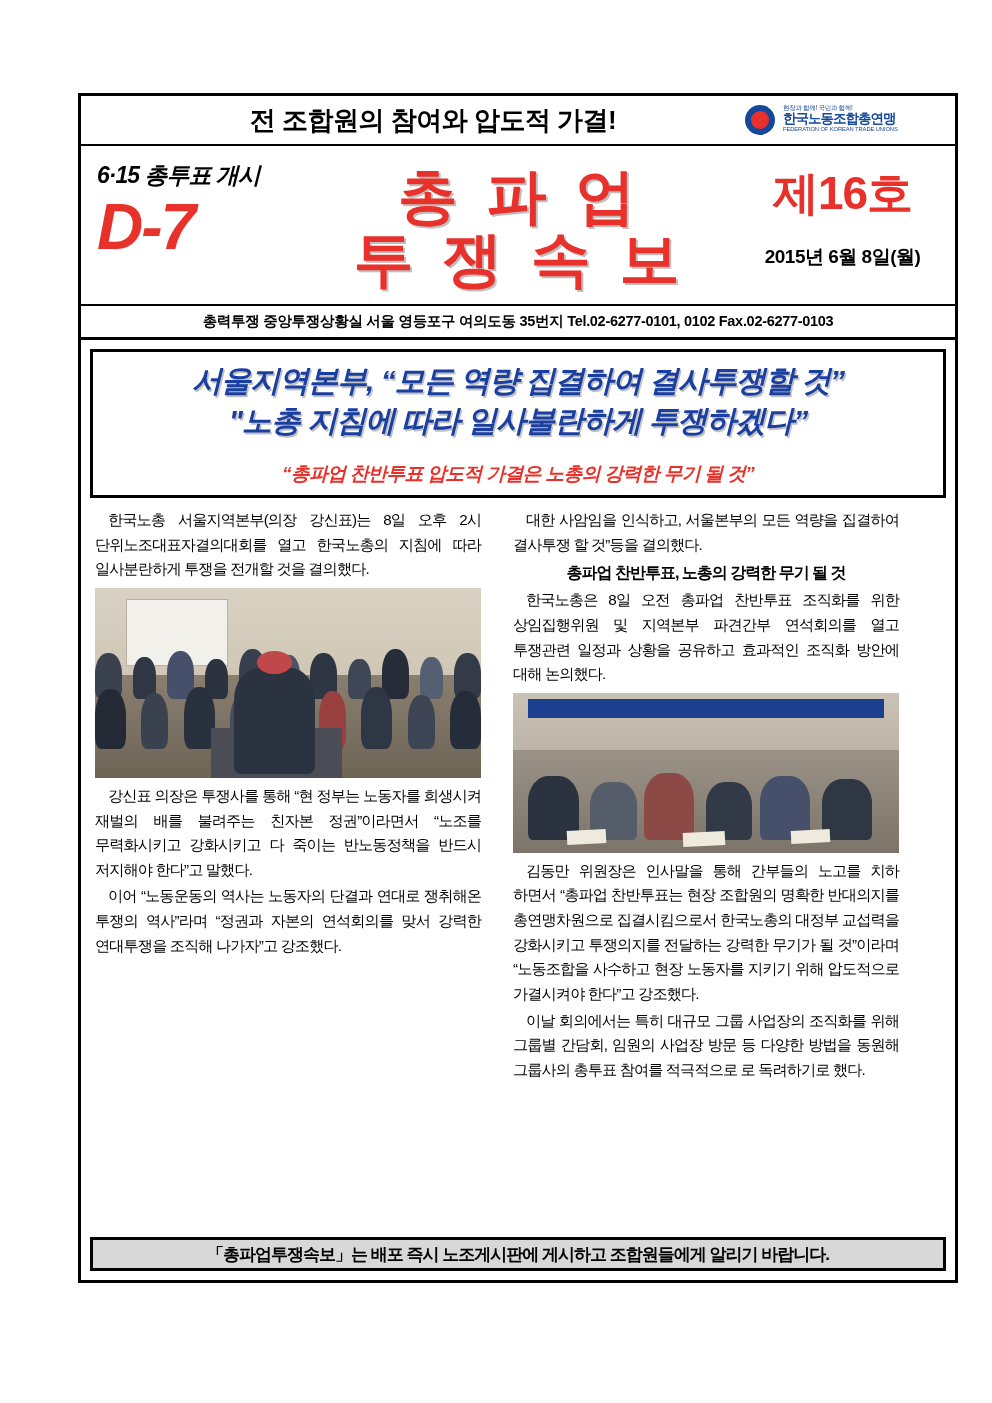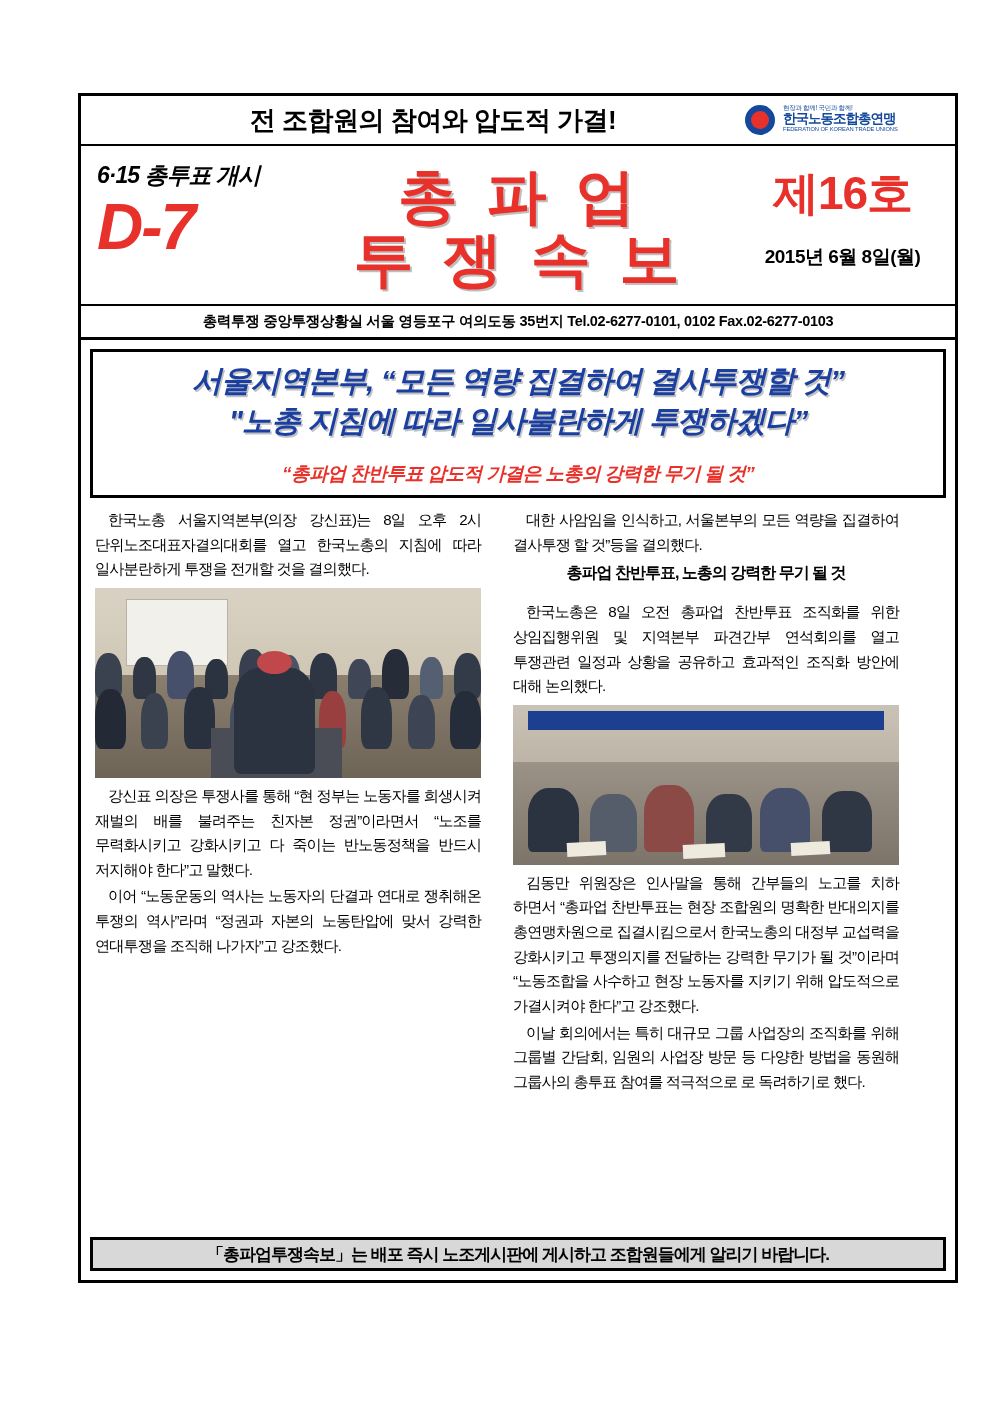--- a/index.html
+++ b/index.html
@@ -203,21 +203,21 @@
     margin: 0 0 2px 0;
     text-align: justify;
     text-indent: 13px;
     letter-spacing: -0.9px;
     word-break: keep-all;
   }
   .subhead {
     font-size: 16px;
     font-weight: bold;
     text-align: center;
-    margin: 6px 0 16px 0;
+    margin: 6px 0 4px 0;
     letter-spacing: -1px;
   }
   
   .photo {
     width: 100%;
     position: relative;
     overflow: hidden;
     margin: 6px 0 6px 0;
     background: #6d7a86;
   }
@@ -366,21 +366,21 @@
             <span style="width:7%;height:58px;background:#9a3f3f;"></span>
             <span style="width:8%;height:62px;background:#2f3644;"></span>
             <span style="width:7%;height:54px;background:#3d4554;"></span>
             <span style="width:8%;height:58px;background:#262d3a;"></span>
           </div>
           <div class="podium"></div>
           <div class="speaker"></div>
         </div>
 
         <p class="para">강신표 의장은 투쟁사를 통해 “현 정부는 노동자를 희생시켜 재벌의 배를 불려주는 친자본 정권”이라면서 “노조를 무력화시키고 강화시키고 다 죽이는 반노동정책을 반드시 저지해야 한다”고 말했다.</p>
-        <p class="para">이어 “노동운동의 역사는 노동자의 단결과 연대로 쟁취해온 투쟁의 역사”라며 “정권과 자본의 노동탄압에 맞서 강력한 연대투쟁을 조직해 나가자”고 강조했다.</p>
+        <p class="para">이어 “노동운동의 역사는 노동자의 단결과 연대로 쟁취해온 투쟁의 역사”라며 “정권과 자본의 연석회의를 맞서 강력한 연대투쟁을 조직해 나가자”고 강조했다.</p>
       </div>
 
       <div class="col">
         <p class="para">대한 사암임을 인식하고, 서울본부의 모든 역량을 집결하여 결사투쟁 할 것”등을 결의했다.</p>
         <div class="subhead">총파업 찬반투표, 노총의 강력한 무기 될 것</div>
         <p class="para">한국노총은 8일 오전 총파업 찬반투표 조직화를 위한 상임집행위원 및 지역본부 파견간부 연석회의를 열고 투쟁관련 일정과 상황을 공유하고 효과적인 조직화 방안에 대해 논의했다.</p>
 
         <div class="photo photo-2">
           <div class="ph-wall2"></div>
           <div class="ph-banner"></div>

